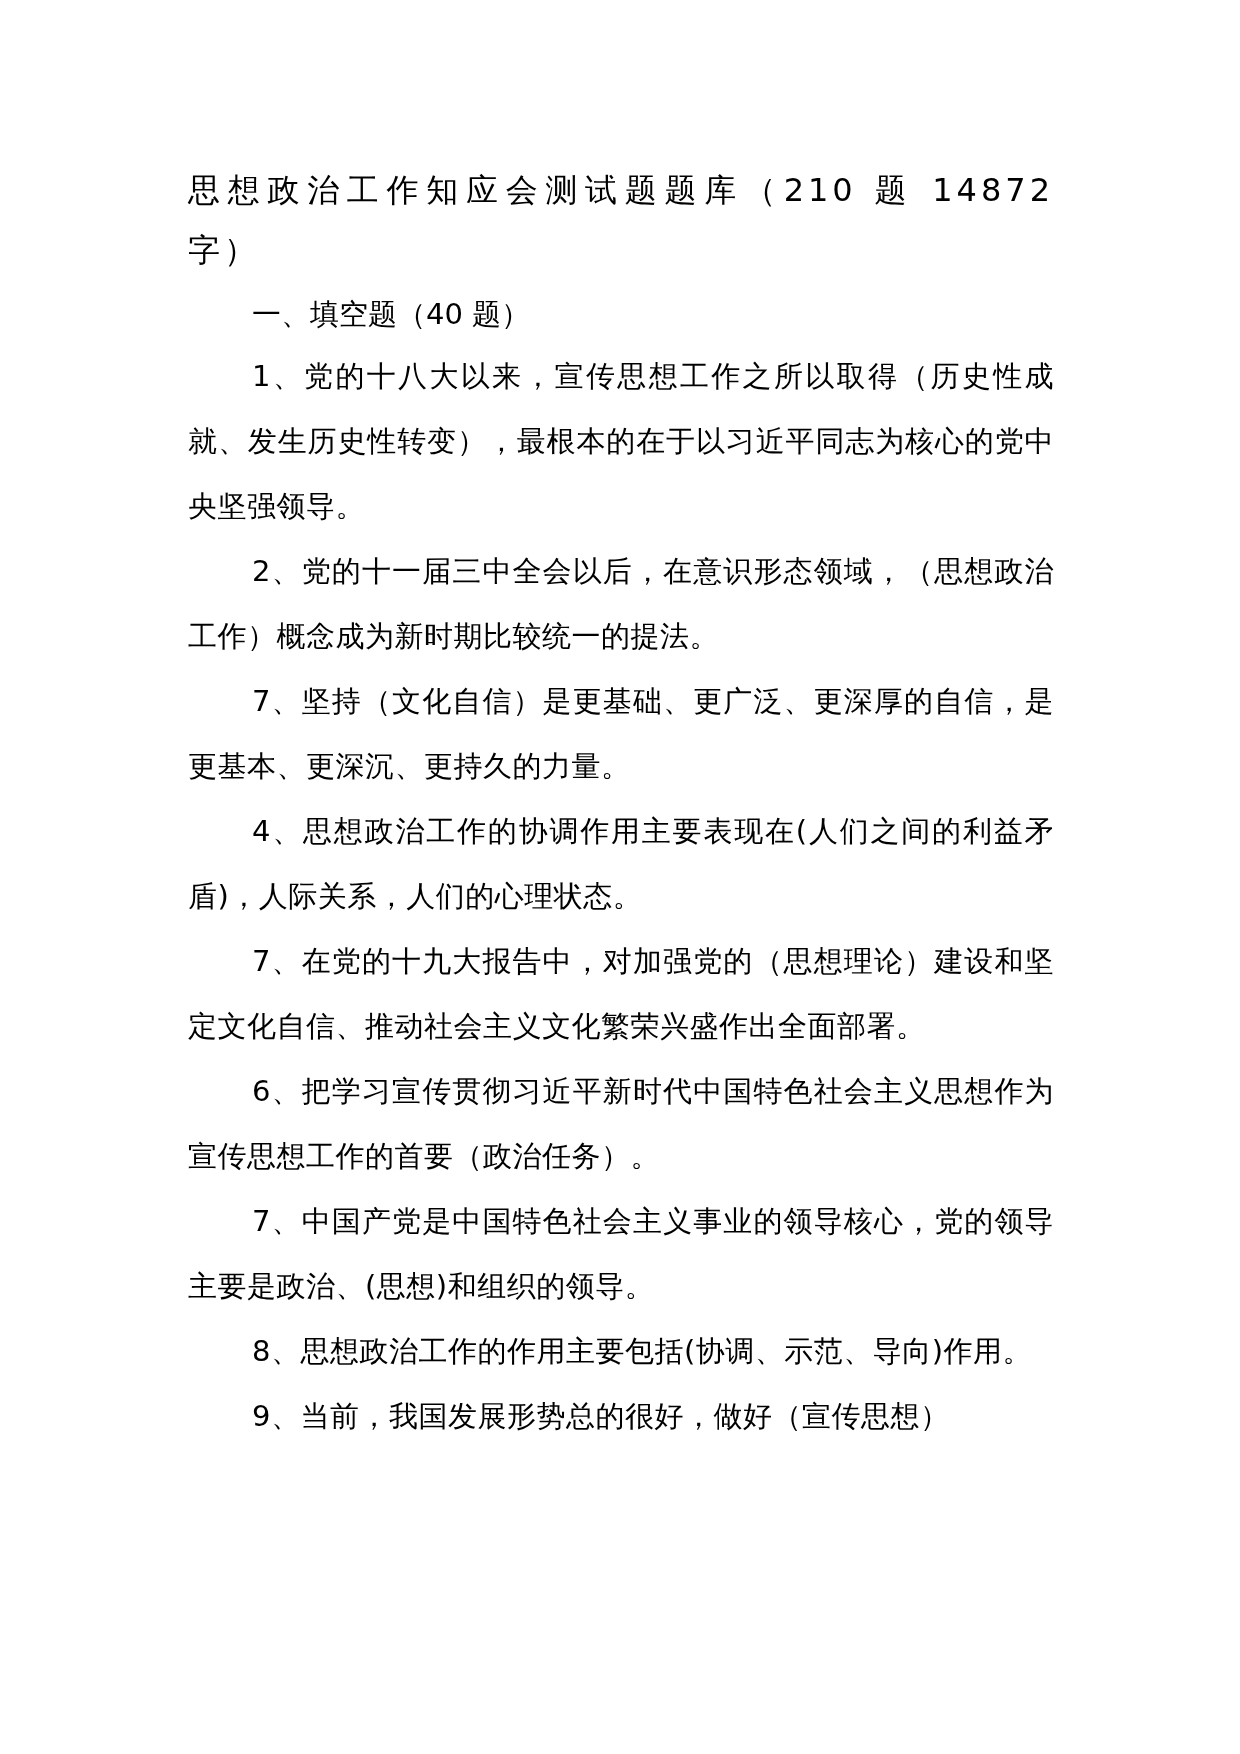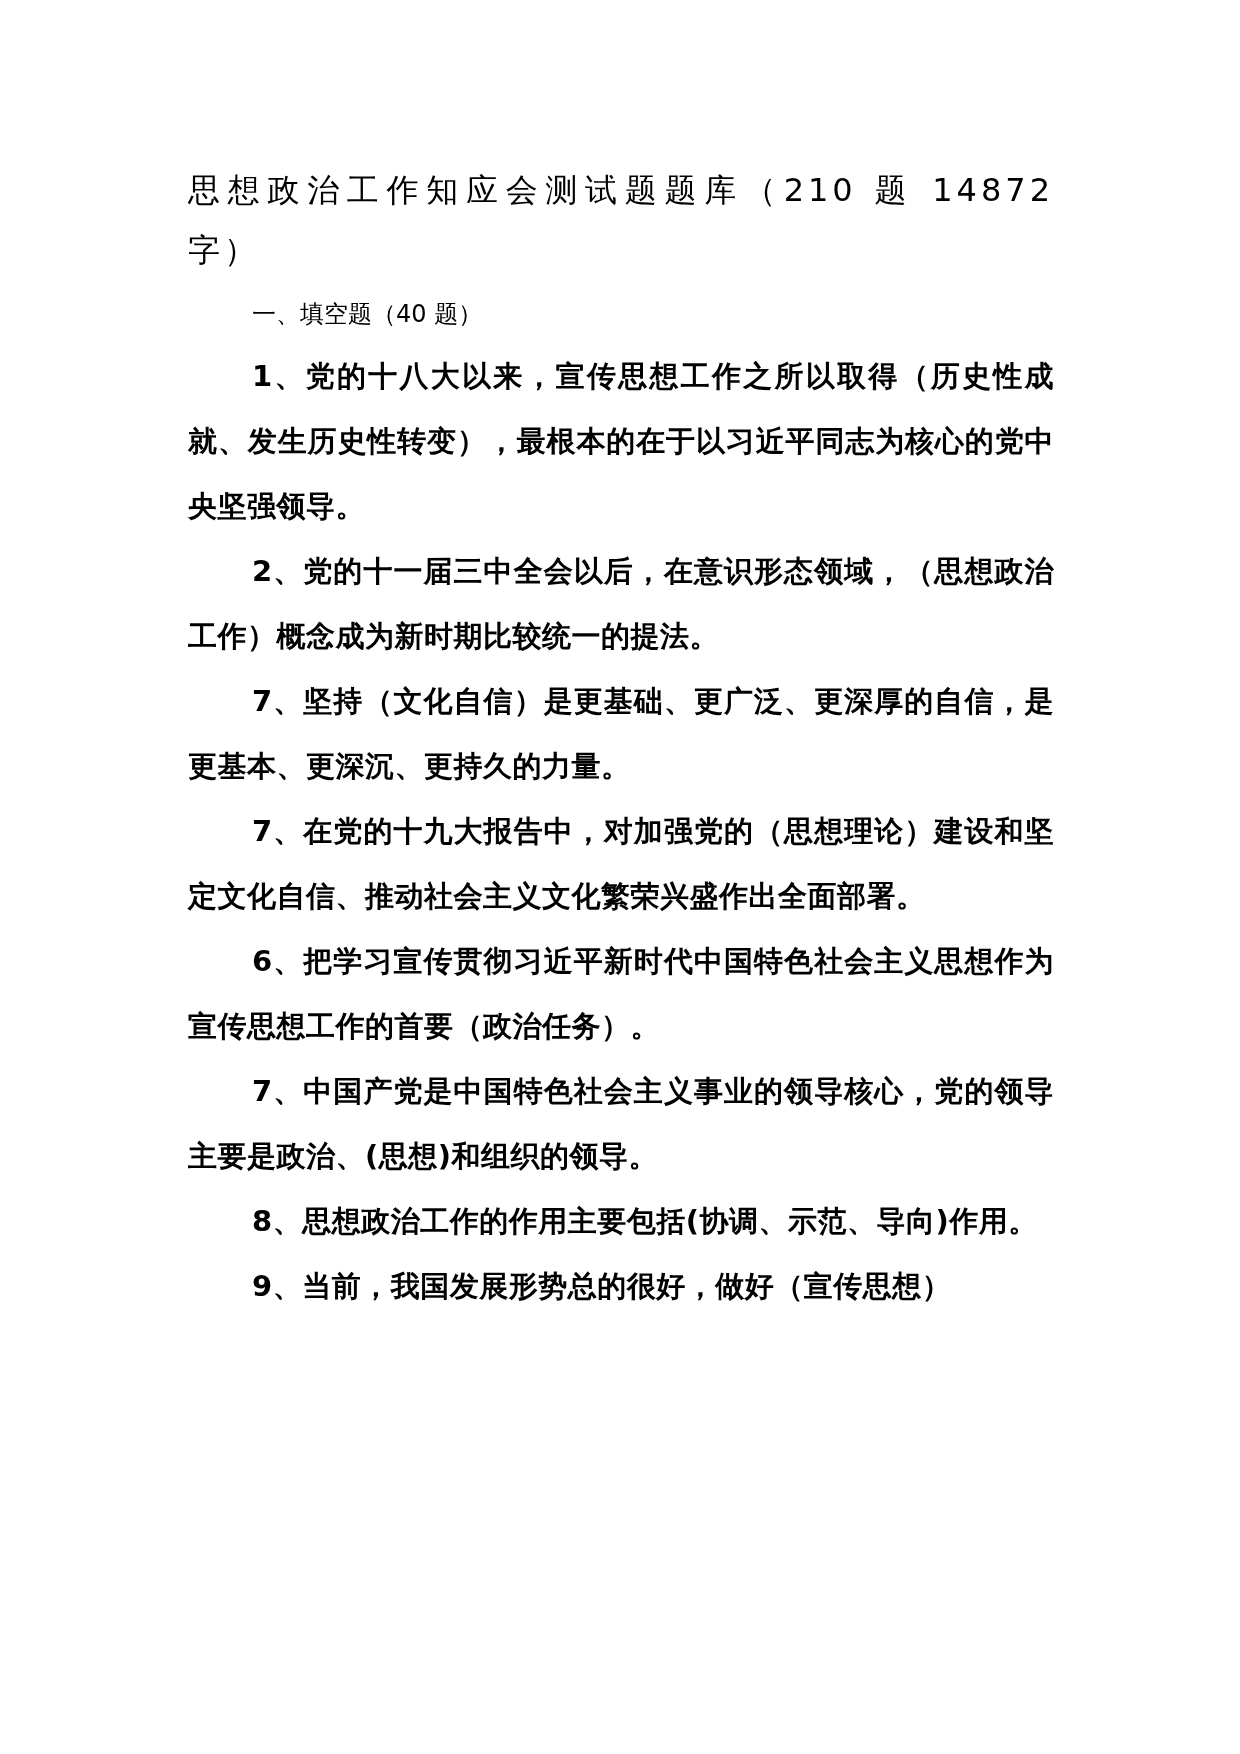--- a/index.html
+++ b/index.html
@@ -1,31 +1,32 @@
 <!DOCTYPE html>
 <html><head>
 <meta charset="utf-8">
 <style>
   html, body { margin: 0; padding: 0; background: #ffffff; }
   body { width: 1240px; height: 1754px; position: relative; overflow: hidden;
          font-family: "DejaVu Sans", "Liberation Sans", sans-serif; color: #000; }
   .page { position: absolute; left: 188px; top: 160px; width: 866px; }
   .title { font-size: 32px; line-height: 60px; letter-spacing: 4px; margin: 0 0 4px 0;
            font-weight: normal; text-align: justify; }
-  .heading { font-size: 24px; line-height: 60px; text-indent: 64px; margin: 0; }
+  .heading { font-size: 29px; line-height: 60px; text-indent: 64px; margin: 0; }
   .para { font-size: 29px; line-height: 65px; text-indent: 64px; margin: 0;
-          text-align: justify; letter-spacing: 0.5px; font-weight: bold; }
+          text-align: justify; letter-spacing: 0.5px; }
 </style>
 </head>
 <body>
 
 <div class="page">
   <h1 class="title">思想政治工作知应会测试题题库（210 题 14872 字）</h1>
   <p class="heading">一、填空题（40 题）</p>
   <p class="para">1、党的十八大以来，宣传思想工作之所以取得（历史性成就、发生历史性转变），最根本的在于以习近平同志为核心的党中央坚强领导。</p>
   <p class="para">2、党的十一届三中全会以后，在意识形态领域，（思想政治工作）概念成为新时期比较统一的提法。</p>
   <p class="para">7、坚持（文化自信）是更基础、更广泛、更深厚的自信，是更基本、更深沉、更持久的力量。</p>
+  <p class="para">4、思想政治工作的协调作用主要表现在(人们之间的利益矛盾)，人际关系，人们的心理状态。</p>
   <p class="para">7、在党的十九大报告中，对加强党的（思想理论）建设和坚定文化自信、推动社会主义文化繁荣兴盛作出全面部署。</p>
   <p class="para">6、把学习宣传贯彻习近平新时代中国特色社会主义思想作为宣传思想工作的首要（政治任务）。</p>
   <p class="para">7、中国产党是中国特色社会主义事业的领导核心，党的领导主要是政治、(思想)和组织的领导。</p>
   <p class="para">8、思想政治工作的作用主要包括(协调、示范、导向)作用。</p>
   <p class="para">9、当前，我国发展形势总的很好，做好（宣传思想）</p>
 </div>
 
 </body></html>

